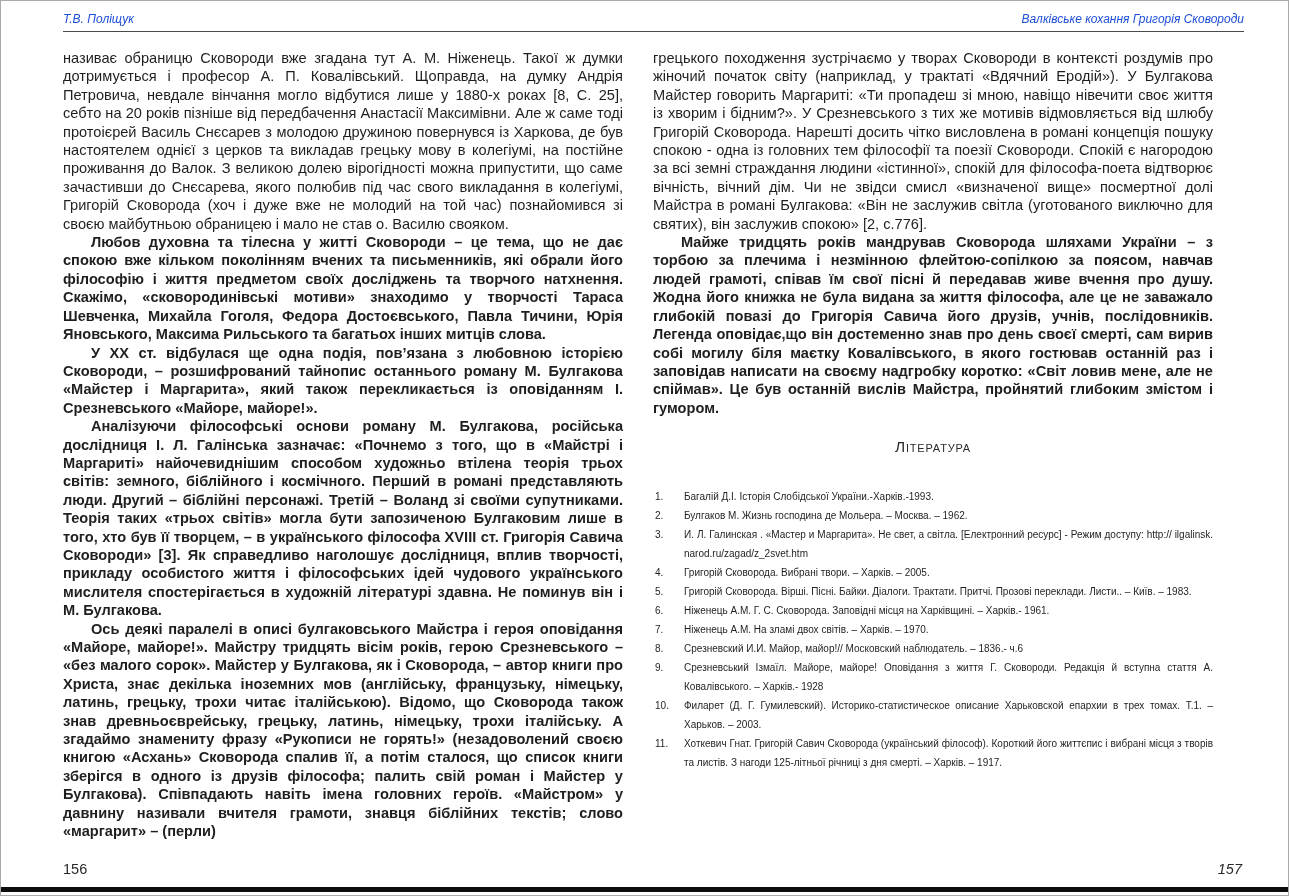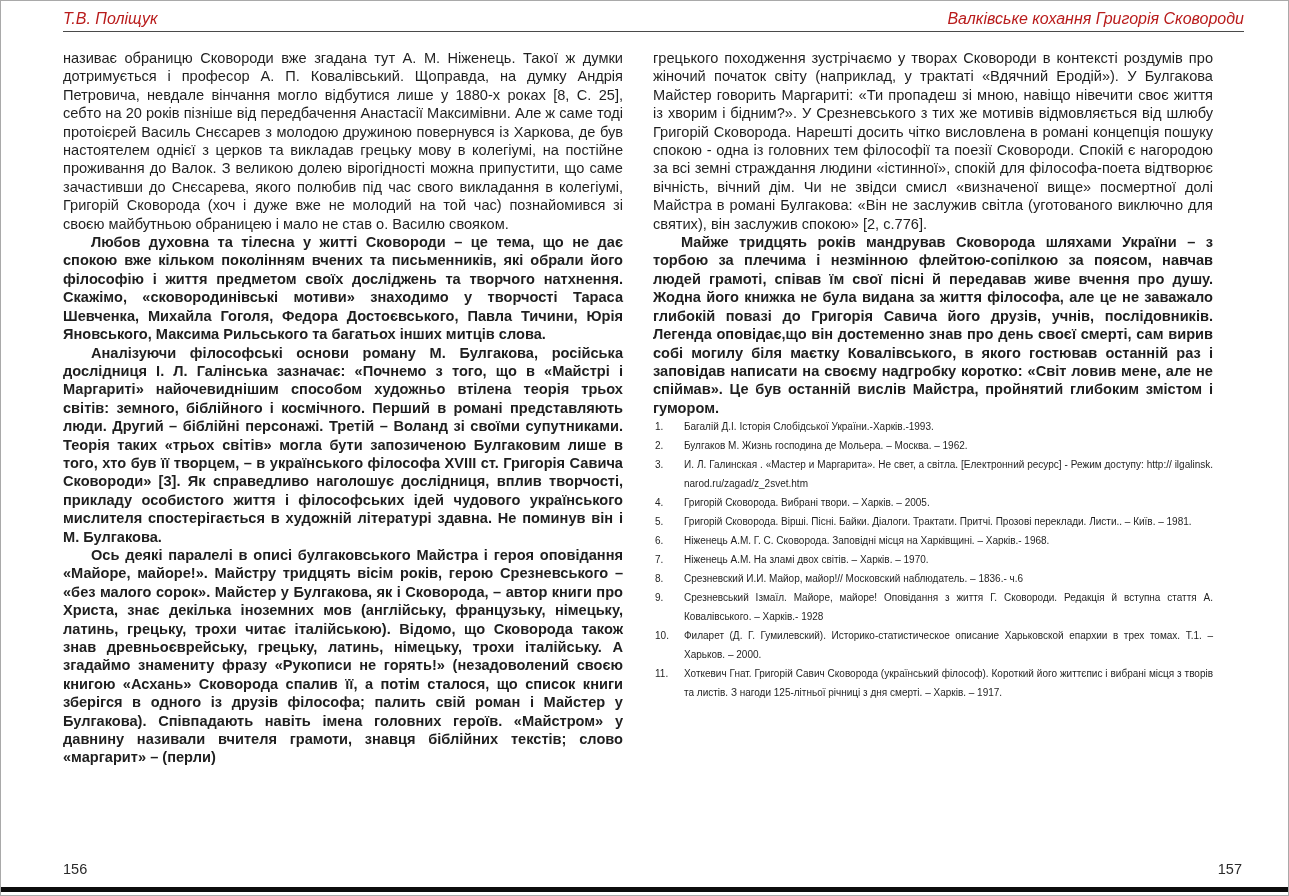--- a/index.html
+++ b/index.html
@@ -20,23 +20,23 @@
     color: #1f1f1f;
   }
   .inner {
     padding: 0 44px 0 62px;
   }
   .running-header {
     display: flex;
     justify-content: space-between;
     align-items: flex-end;
     padding-top: 10px;
-    font-size: 16px;
+    font-size: 12px;
     font-style: italic;
-    color: #b91c1c;
+    color: #1d4ed8;
     line-height: 16px;
   }
   .header-rule {
     border: none;
     border-top: 1.4px solid #4a4a4a;
     margin: 4px 0 0 0;
   }
   .spread {
     display: flex;
     gap: 30px;
@@ -79,21 +79,21 @@
     top: 0;
   }
   .page-number {
     position: absolute;
     bottom: 18px;
     font-size: 14.5px;
     color: #2a2a2a;
     text-align: center;
   }
   .page-number.left  { left: 62px; }
-  .page-number.right { right: 46px; }
+  .page-number.right { right: 46px; font-style: italic; }
   .bottom-rule {
     position: absolute;
     left: 0;
     right: 0;
     bottom: 3px;
     height: 5px;
     background: #0d0d0d;
   }
 </style>
 </head>
@@ -105,40 +105,42 @@
       <span>Т.В. Поліщук</span>
       <span>Валківське кохання Григорія Сковороди</span>
     </div>
     <hr class="header-rule">
 
     <div class="spread">
 
       <div class="col">
         <p class="para">називає обраницю Сковороди вже згадана тут А. М. Ніженець. Такої ж думки дотримується і професор А. П. Ковалівський. Щоправда, на думку Андрія Петровича, невдале вінчання могло відбутися лише у 1880-х роках [8, С. 25], себто на 20 років пізніше від передбачення Анастасії Максимівни. Але ж саме тоді протоієрей Василь Снєсарев з молодою дружиною повернувся із Харкова, де був настоятелем однієї з церков та викладав грецьку мову в колегіумі, на постійне проживання до Валок. З великою долею вірогідності можна припустити, що саме зачастивши до Снєсарева, якого полюбив під час свого викладання в колегіумі, Григорій Сковорода (хоч і дуже вже не молодий на той час) познайомився зі своєю майбутньою обраницею і мало не став о. Василю свояком.</p>
         <p class="para indent">Любов духовна та тілесна у житті Сковороди – це тема, що не дає спокою вже кільком поколінням вчених та письменників, які обрали його філософію і життя предметом своїх досліджень та творчого натхнення. Скажімо, «сковородинівські мотиви» знаходимо у творчості Тараса Шевченка, Михайла Гоголя, Федора Достоєвського, Павла Тичини, Юрія Яновського, Максима Рильського та багатьох інших митців слова.</p>
+        <p class="para indent">У ХХ ст. відбулася ще одна подія, пов’язана з любовною історією Сковороди, – розшифрований тайнопис останнього роману М. Булгакова «Майстер і Маргарита», який також перекликається із оповіданням І. Срезневського «Майоре, майоре!».</p>
         <p class="para indent">Аналізуючи філософські основи роману М. Булгакова, російська дослідниця І. Л. Галінська зазначає: «Почнемо з того, що в «Майстрі і Маргариті» найочевиднішим способом художньо втілена теорія трьох світів: земного, біблійного і космічного. Перший в романі представляють люди. Другий – біблійні персонажі. Третій – Воланд зі своїми супутниками. Теорія таких «трьох світів» могла бути запозиченою Булгаковим лише в того, хто був її творцем, – в українського філософа XVIII ст. Григорія Савича Сковороди» [3]. Як справедливо наголошує дослідниця, вплив творчості, прикладу особистого життя і філософських ідей чудового українського мислителя спостерігається в художній літературі здавна. Не поминув він і М. Булгакова.</p>
         <p class="para indent">Ось деякі паралелі в описі булгаковського Майстра і героя оповідання «Майоре, майоре!». Майстру тридцять вісім років, герою Срезневського – «без малого сорок». Майстер у Булгакова, як і Сковорода, – автор книги про Христа, знає декілька іноземних мов (англійську, французьку, німецьку, латинь, грецьку, трохи читає італійською). Відомо, що Сковорода також знав древньоєврейську, грецьку, латинь, німецьку, трохи італійську. А згадаймо знамениту фразу «Рукописи не горять!» (незадоволений своєю книгою «Асхань» Сковорода спалив її, а потім сталося, що список книги зберігся в одного із друзів філософа; палить свій роман і Майстер у Булгакова). Співпадають навіть імена головних героїв. «Майстром» у давнину називали вчителя грамоти, знавця біблійних текстів; слово «маргарит» – (перли)</p>
       </div>
 
       <div class="col">
         <p class="para">грецького походження зустрічаємо у творах Сковороди в контексті роздумів про жіночий початок світу (наприклад, у трактаті «Вдячний Еродій»). У Булгакова Майстер говорить Маргариті: «Ти пропадеш зі мною, навіщо нівечити своє життя із хворим і бідним?». У Срезневського з тих же мотивів відмовляється від шлюбу Григорій Сковорода. Нарешті досить чітко висловлена в романі концепція пошуку спокою - одна із головних тем філософії та поезії Сковороди. Спокій є нагородою за всі земні страждання людини «істинної», спокій для філософа-поета відтворює вічність, вічний дім. Чи не звідси смисл «визначеної вище» посмертної долі Майстра в романі Булгакова: «Він не заслужив світла (уготованого виключно для святих), він заслужив спокою» [2, с.776].</p>
         <p class="para indent">Майже тридцять років мандрував Сковорода шляхами України – з торбою за плечима і незмінною флейтою-сопілкою за поясом, навчав людей грамоті, співав їм свої пісні й передавав живе вчення про душу. Жодна його книжка не була видана за життя філософа, але це не заважало глибокій повазі до Григорія Савича його друзів, учнів, послідовників. Легенда оповідає,що він достеменно знав про день своєї смерті, сам вирив собі могилу біля маєтку Ковалівського, в якого гостював останній раз і заповідав написати на своєму надгробку коротко: «Світ ловив мене, але не спіймав». Це був останній вислів Майстра, пройнятий глибоким змістом і гумором.</p>
 
+        <div class="lit-heading">Література</div>
 
         <ol class="lit-list">
           <li>Багалій Д.І. Історія Слобідської України.-Харків.-1993.</li>
           <li>Булгаков М. Жизнь господина де Мольера. – Москва. – 1962.</li>
           <li>И. Л. Галинская . «Мастер и Маргарита». Не свет, а світла. [Електронний ресурс] - Режим доступу: http:// ilgalinsk. narod.ru/zagad/z_2svet.htm</li>
           <li>Григорій Сковорода. Вибрані твори. – Харків. – 2005.</li>
-          <li>Григорій Сковорода. Вірші. Пісні. Байки. Діалоги. Трактати. Притчі. Прозові переклади. Листи.. – Київ. – 1981.</li>
-          <li>Ніженець А.М. Г. С. Сковорода. Заповідні місця на Харківщині. – Харків.- 1968.</li>
+          <li>Григорій Сковорода. Вірші. Пісні. Байки. Діалоги. Трактати. Притчі. Прозові переклади. Листи.. – Київ. – 1983.</li>
+          <li>Ніженець А.М. Г. С. Сковорода. Заповідні місця на Харківщині. – Харків.- 1961.</li>
           <li>Ніженець А.М. На зламі двох світів. – Харків. – 1970.</li>
           <li>Срезневский И.И. Майор, майор!// Московский наблюдатель. – 1836.- ч.6</li>
           <li>Срезневський Ізмаїл. Майоре, майоре! Оповідання з життя Г. Сковороди. Редакція й вступна стаття А. Ковалівського. – Харків.- 1928</li>
-          <li>Филарет (Д. Г. Гумилевский). Историко-статистическое описание Харьковской епархии в трех томах. Т.1. – Харьков. – 2000.</li>
+          <li>Филарет (Д. Г. Гумилевский). Историко-статистическое описание Харьковской епархии в трех томах. Т.1. – Харьков. – 2003.</li>
           <li>Хоткевич Гнат. Григорій Савич Сковорода (український філософ). Короткий його життєпис і вибрані місця з творів та листів. З нагоди 125-літньої річниці з дня смерті. – Харків. – 1917.</li>
         </ol>
       </div>
 
     </div>
   </div>
 
   <span class="page-number left">156</span>
   <span class="page-number right">157</span>
   <div class="bottom-rule"></div>

